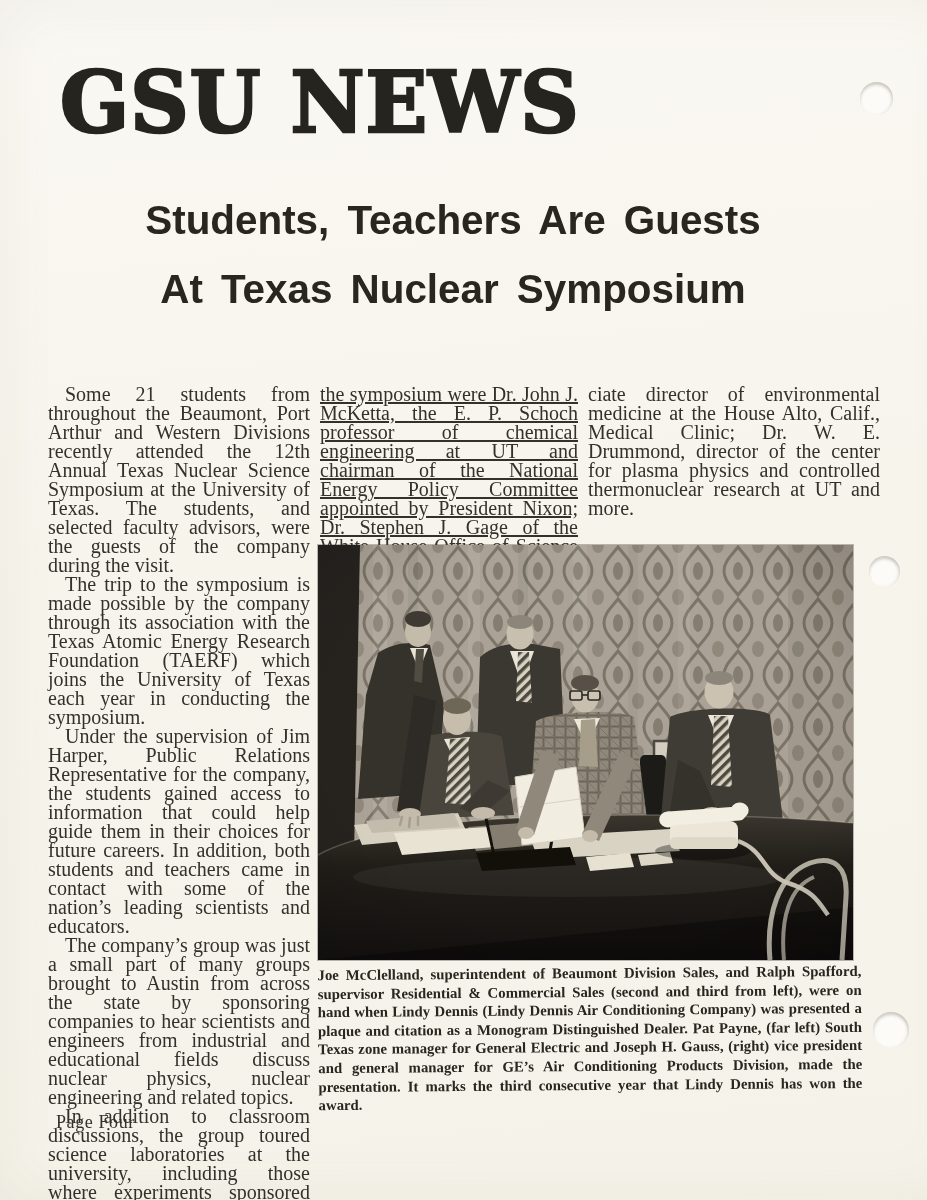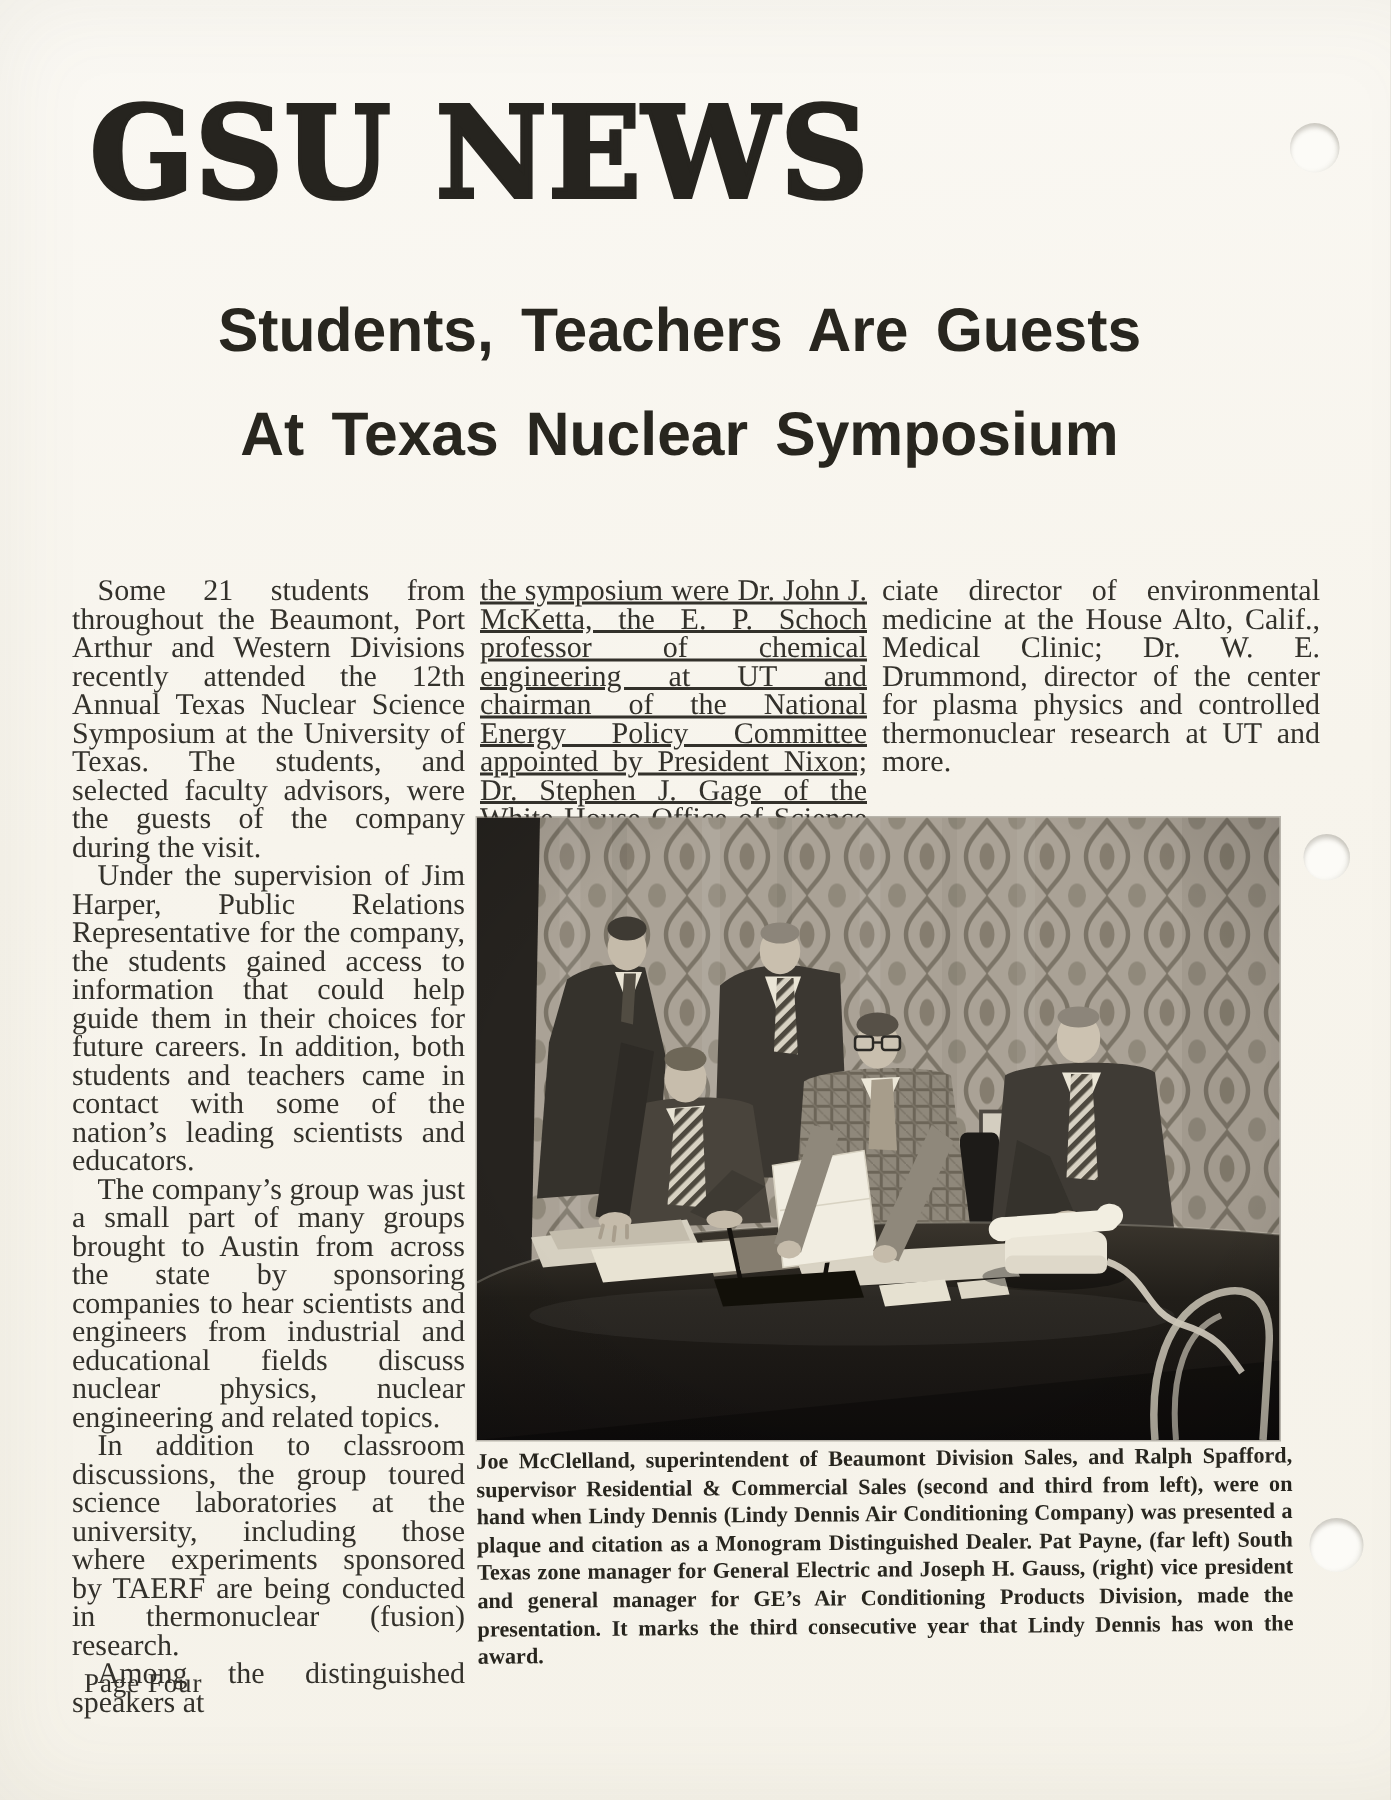--- a/index.html
+++ b/index.html
@@ -58,20 +58,21 @@
 
   <div class="masthead">GSU NEWS</div>
 
   <div class="headline">
     <div>Students, Teachers Are Guests</div>
     <div>At Texas Nuclear Symposium</div>
   </div>
 
   <div class="col col1">
     <p class="ind">Some 21 students from throughout the Beaumont, Port Arthur and Western Divisions recently attended the 12th Annual Texas Nuclear Science Symposium at the University of Texas. The students, and selected faculty advisors, were the guests of the company during the visit.</p>
+    <p class="ind">The trip to the symposium is made possible by the company through its association with the Texas Atomic Energy Research Foundation (TAERF) which joins the University of Texas each year in conducting the symposium.</p>
     <p class="ind">Under the supervision of Jim Harper, Public Relations Representative for the company, the students gained access to information that could help guide them in their choices for future careers. In addition, both students and teachers came in contact with some of the nation’s leading scientists and educators.</p>
     <p class="ind">The company’s group was just a small part of many groups brought to Austin from across the state by sponsoring companies to hear scientists and engineers from industrial and educational fields discuss nuclear physics, nuclear engineering and related topics.</p>
     <p class="ind">In addition to classroom discussions, the group toured science laboratories at the university, including those where experiments sponsored by TAERF are being conducted in thermonuclear (fusion) research.</p>
     <p class="ind">Among the distinguished speakers at</p>
   </div>
 
   <div class="col col2">
     <p>the symposium were Dr. John J. McKetta, the E. P. Schoch professor of chemical engineering at UT and chairman of the National Energy Policy Committee appointed by President Nixon; Dr. Stephen J. Gage of the White House Office of Science and Technology in Washington; Dr. Leonard A. Sagan, asso-</p>
   </div>
 

